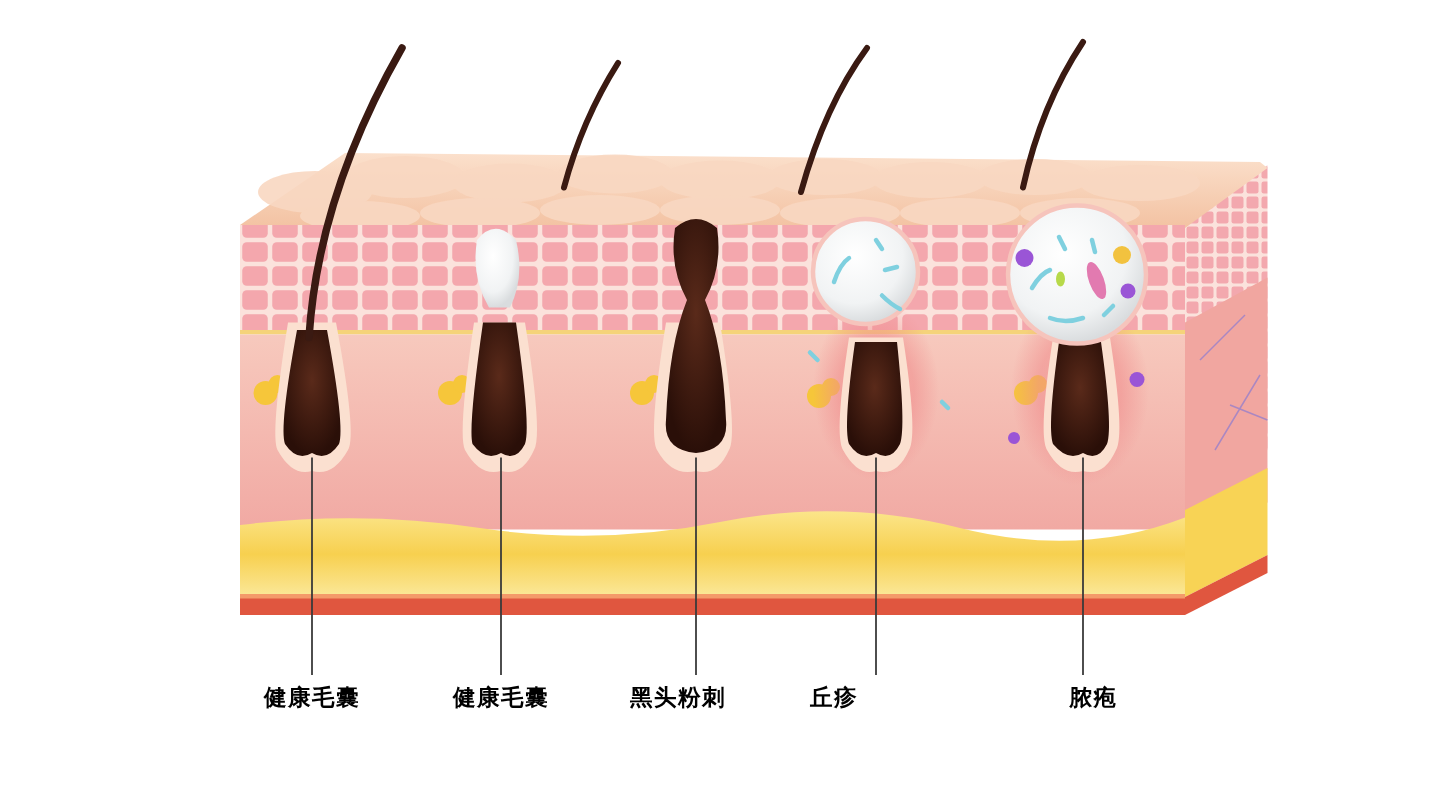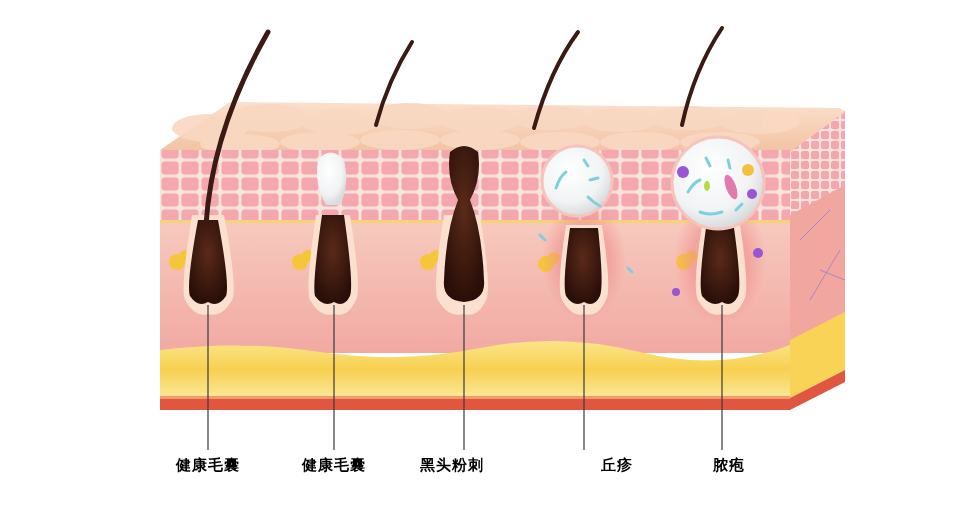--- a/index.html
+++ b/index.html
@@ -162,14 +162,14 @@
     <line x1="334" y1="305" x2="334" y2="450"></line>
     <line x1="464" y1="305" x2="464" y2="450"></line>
     <line x1="584" y1="305" x2="584" y2="450"></line>
     <line x1="722" y1="305" x2="722" y2="450"></line>
   </g>
 </svg>
 
 <div class="label" style="left:208px">健康毛囊</div>
 <div class="label" style="left:334px">健康毛囊</div>
 <div class="label" style="left:452px">黑头粉刺</div>
-<div class="label" style="left:617px">丘疹</div>
+<div class="label" style="left:556px">丘疹</div>
 <div class="label" style="left:729px">脓疱</div>
 
 </body></html>

